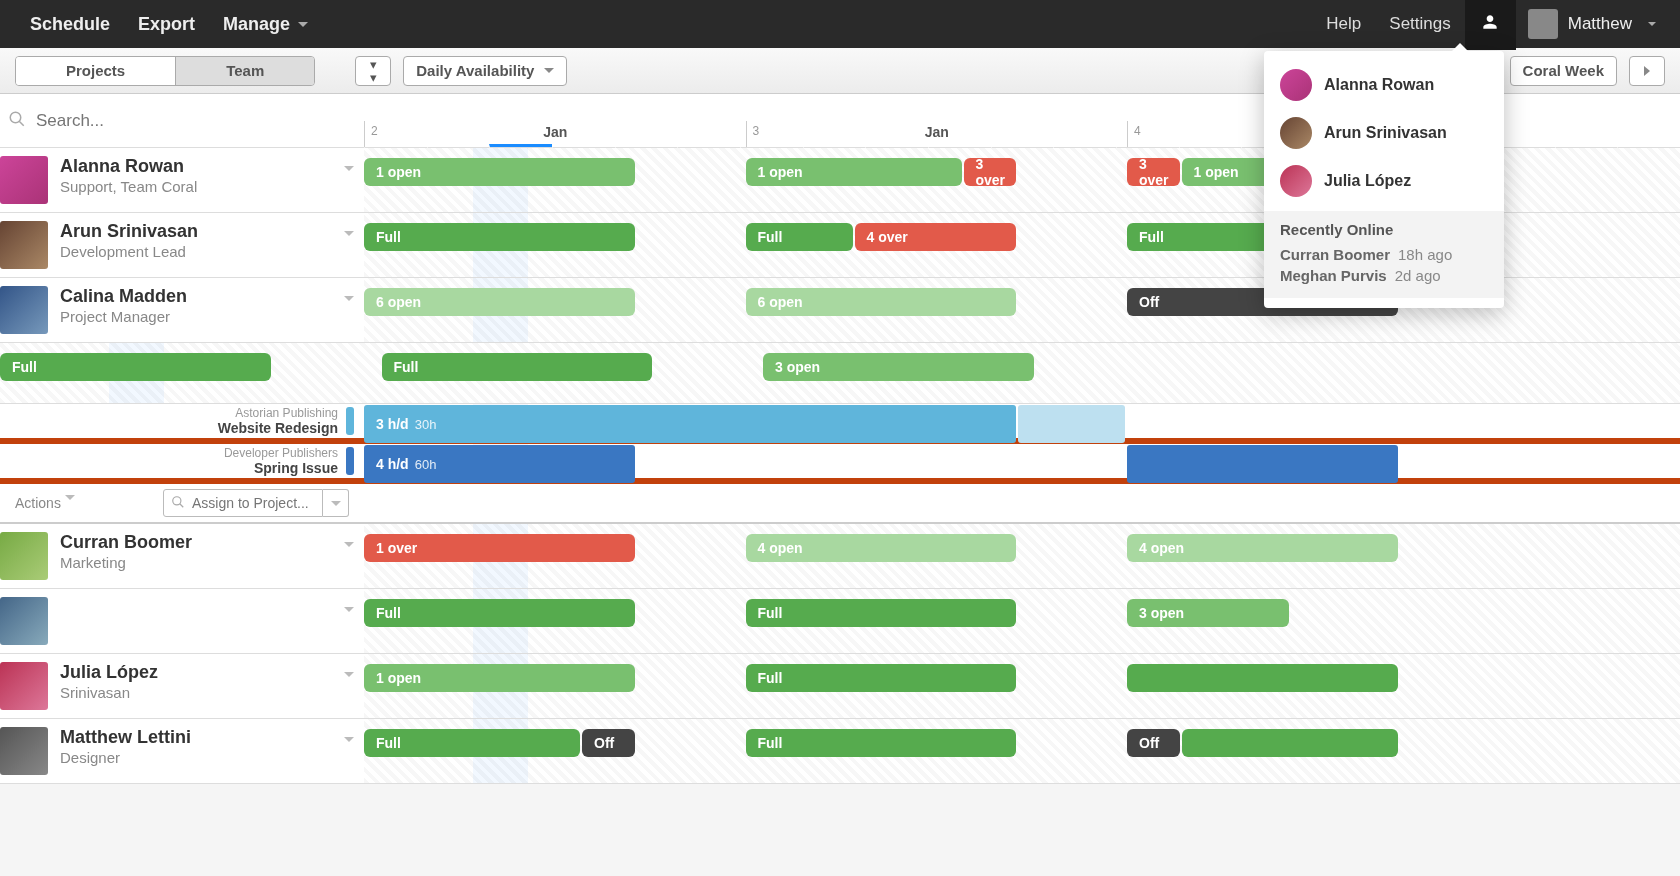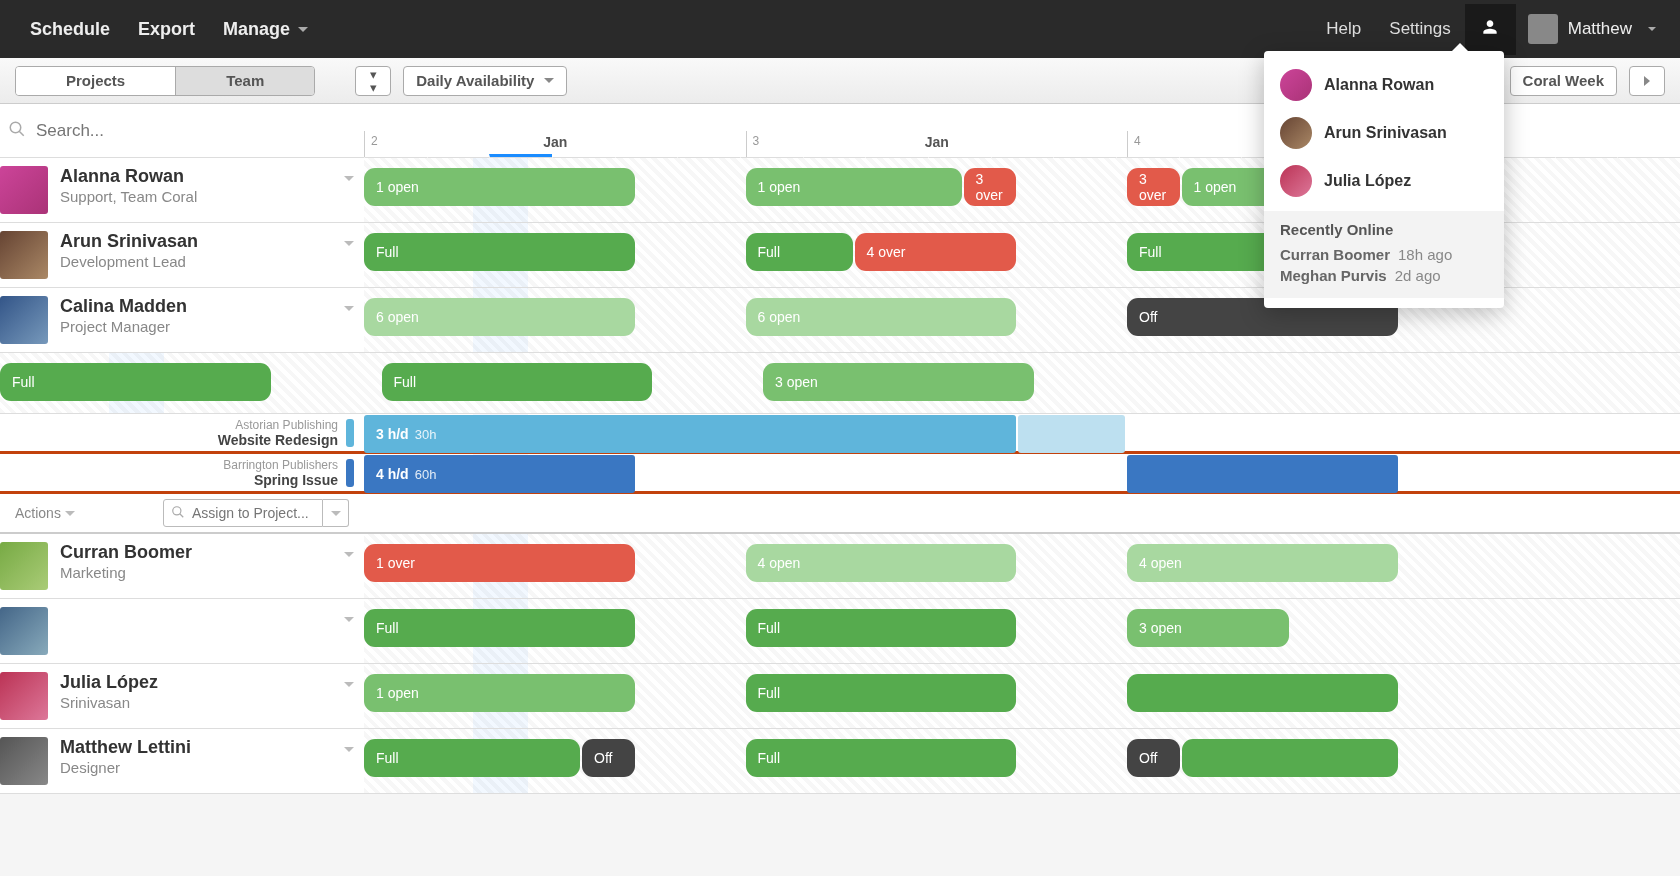--- a/index.html
+++ b/index.html
@@ -1,17 +1,17 @@
 <!DOCTYPE html>
 <html><head>
 <meta charset="utf-8">
 <style>
 *{box-sizing:border-box;margin:0;padding:0;font-family:-apple-system,BlinkMacSystemFont,"Segoe UI",Helvetica,Arial,sans-serif}
 body{width:1680px;height:876px;overflow:hidden;background:#f5f5f5}
-.topbar{height:58px;background:#2a2a2a;display:flex;align-items:center;color:#fff;padding:0 16px;position:relative;z-index:100}
+.topbar{height:48px;background:#2a2a2a;display:flex;align-items:center;color:#fff;padding:0 16px;position:relative;z-index:100}
 .topbar .nav-item{padding:0 14px;height:51px;display:flex;align-items:center;font-size:18px;font-weight:600;color:#eee;cursor:pointer}
 .topbar .nav-item.has-caret::after{content:"";margin-left:8px;width:0;height:0;border-left:5px solid transparent;border-right:5px solid transparent;border-top:5px solid #aaa}
 .topbar .spacer{flex:1}
 .topbar .right-item{padding:0 14px;height:51px;display:flex;align-items:center;font-size:17px;color:#ddd;cursor:pointer}
 .topbar .icon-box{width:51px;height:51px;display:flex;align-items:center;justify-content:center;cursor:pointer}
 .topbar .icon-box.active{background:#1a1a1a}
 .user-chip{display:flex;align-items:center;gap:10px;padding:0 8px 0 12px;height:51px;cursor:pointer}
 .user-chip .avatar{width:30px;height:30px;border-radius:3px;background:#888}
 .user-chip .name{font-size:17px;color:#eee}
 .user-chip::after{content:"";margin-left:6px;width:0;height:0;border-left:4px solid transparent;border-right:4px solid transparent;border-top:4px solid #aaa}
@@ -40,41 +40,41 @@
 .th-day.today{color:#1a8cff;font-weight:700;border-top:3px solid #1a8cff;margin-top:-3px}
 .body{position:relative}
 .row{display:flex;border-bottom:1px solid #ddd;background:#fff}
 .row .left{width:364px;display:flex;align-items:flex-start;padding:8px 10px 8px 0;position:relative}
 .row .left .avatar{width:48px;height:48px;border-radius:3px;background:#ccc;margin-right:12px;flex-shrink:0}
 .row .left .info{flex:1}
 .row .left .info .name{font-size:18px;font-weight:700;color:#333}
 .row .left .info .role{font-size:15px;color:#888;margin-top:1px}
 .row .left .expand{position:absolute;right:10px;top:50%;transform:translateY(-50%);cursor:pointer}
 .row .right{flex:1;position:relative;min-height:60px;background:repeating-linear-gradient(45deg,#f7f7f7,#f7f7f7 4px,#ffffff 4px,#ffffff 8px)}
-.slot{position:absolute;top:10px;height:38px;border-radius:11px;display:flex;align-items:center;padding:0 12px;font-size:14px;font-weight:400;color:#fff}
+.slot{position:absolute;top:10px;height:28px;border-radius:6px;display:flex;align-items:center;padding:0 12px;font-size:14px;font-weight:700;color:#fff}
 .slot.green-dark{background:#56ab4e}
 .slot.green-med{background:#79c06f}
 .slot.green-light{background:#a8d8a0}
 .slot.red{background:#e25a4a}
 .slot.dark{background:#444}
 .bar{position:absolute;height:38px;border-radius:3px;display:flex;align-items:center;padding:0 12px;font-size:14px;font-weight:700;color:#fff}
 .bar.blue-light{background:#5fb5db}
 .bar.blue-dark{background:#3a77c2}
 .bar-tail{position:absolute;height:38px;background:#bde0f0;border-radius:3px}
 .today-col{position:absolute;top:0;bottom:0;background:rgba(26,140,255,0.06);pointer-events:none}
-.subrow{display:flex;border-bottom:3px solid #c2410c;background:#fff;height:40px}
+.subrow{display:flex;border-bottom:6px solid #c2410c;background:#fff;height:40px}
 .subrow .left{width:364px;display:flex;align-items:center;justify-content:flex-end;padding-right:10px;gap:8px}
 .subrow .proj-label{text-align:right}
 .subrow .proj-label .client{font-size:12px;color:#999}
 .subrow .proj-label .proj{font-size:14px;font-weight:700;color:#444}
 .subrow .color-chip{width:8px;height:28px;border-radius:3px}
 .subrow .right{flex:1;position:relative}
 .actions-row{display:flex;border-bottom:2px solid #ccc;background:#fff;height:40px;align-items:center}
 .actions-row .left{width:364px;display:flex;align-items:center;padding:0 15px;gap:12px}
-.actions-link{font-size:14px;color:#888;display:flex;align-items:center;gap:4px;cursor:pointer}
+.actions-link{font-size:14px;color:#888;display:flex;gap:4px;cursor:pointer}
 .assign-combo{display:flex;margin-left:auto}
 .assign-combo input{border:1px solid #bbb;border-radius:3px 0 0 3px;height:28px;padding:0 8px 0 28px;font-size:14px;width:160px}
 .assign-combo .combo-btn{border:1px solid #bbb;border-left:none;border-radius:0 3px 3px 0;width:26px;height:28px;background:#fff;display:flex;align-items:center;justify-content:center;cursor:pointer}
 .assign-combo{position:relative}
 .assign-combo .s-icon{position:absolute;left:8px;top:6px;color:#aaa}
 .actions-row .right{flex:1}
 .popover{position:absolute;top:51px;right:176px;width:240px;background:#fff;border-radius:4px;box-shadow:0 6px 24px rgba(0,0,0,0.25);z-index:200;padding:10px 0}
 .popover::before{content:"";position:absolute;top:-8px;right:36px;width:0;height:0;border-left:8px solid transparent;border-right:8px solid transparent;border-bottom:8px solid #fff}
 .pop-item{display:flex;align-items:center;gap:12px;padding:8px 16px;cursor:pointer}
 .pop-item .pav{width:32px;height:32px;border-radius:50%;background:#bbb}
@@ -269,21 +269,21 @@
         </div>
         <div class="right">
           <div class="today-col" style="left:109px;width:54.5px"></div>
         <div class="bar-tail" style="left:654px;width:107px;top:1px"></div>
         <div class="bar blue-light" style="left:0px;width:652px;top:1px">3 h/d<span class="sub2">30h</span></div>
       </div>
     </div>
     <div class="subrow">
         <div class="left">
           <div class="proj-label">
-          <div class="client">Barrington Publishers</div>
+          <div class="client">Developer Publishers</div>
           <div class="proj">Spring Issue</div>
         </div>
           <div class="color-chip" style="background:#3a77c2"></div>
         </div>
         <div class="right">
           <div class="today-col" style="left:109px;width:54.5px"></div>
         <div class="bar blue-dark" style="left:0px;width:270.5px;top:1px">4 h/d<span class="sub2">60h</span></div>
         <div class="bar blue-dark" style="left:763px;width:270.5px;top:1px"></div>
       </div>
     </div>

